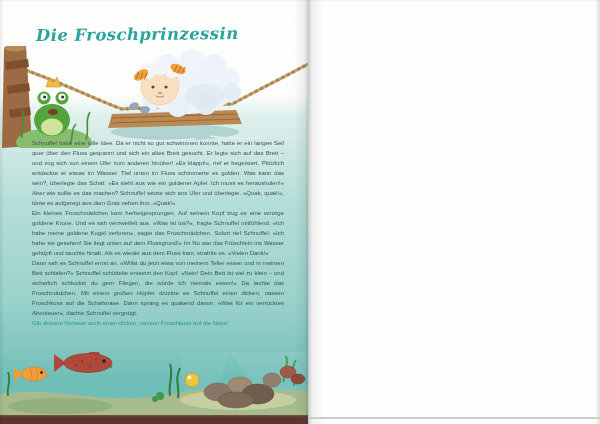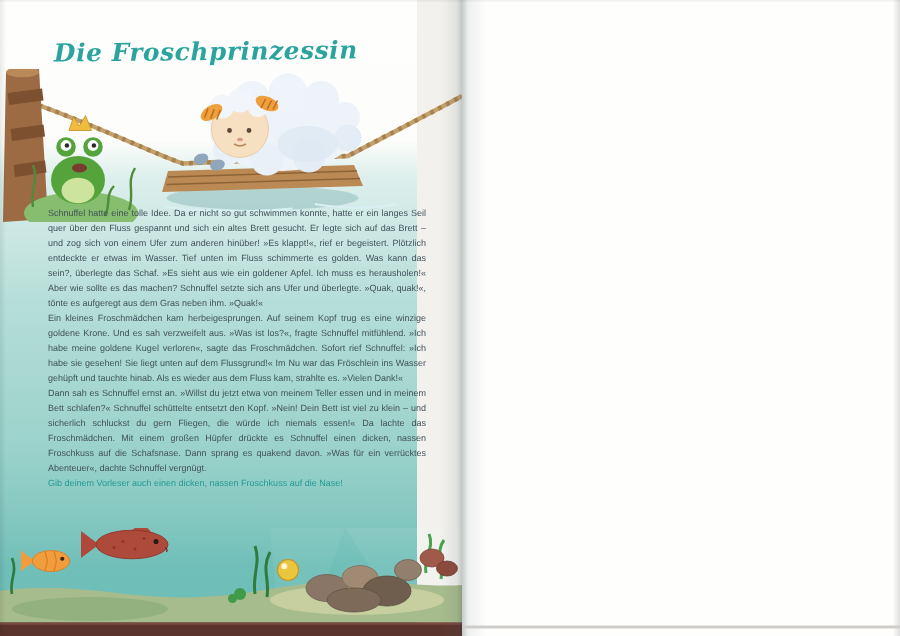--- a/index.html
+++ b/index.html
@@ -1,19 +1,19 @@
 <!DOCTYPE html>
 <html><head>
 <meta charset="utf-8">
 <style>
   html,body{margin:0;padding:0;background:#e9e7e3;}
   .book{position:relative;width:600px;height:424px;background:#f2f1ee;overflow:hidden;
         font-family:"Liberation Sans",sans-serif;}
   .page{position:absolute;top:0;height:424px;}
-  .page-left{left:0;width:278px;
+  .page-left{left:0;width:308px;
     background:linear-gradient(180deg,#fefefd 0px,#fdfdfb 94px,#ddefec 118px,#b6ded8 200px,
                #9ad2cb 300px,#80c6bf 352px,#6fbeb8 380px,#6fbeb8 424px);}
   .page-right{left:308px;width:292px;background:#fefefd;}
   .title{position:absolute;font-family:"DejaVu Serif",serif;font-style:italic;font-weight:bold;
          color:#2ba49e;font-size:16.5px;letter-spacing:.4px;white-space:nowrap;}
   .title-left{left:36px;top:25px;transform:rotate(-.6deg);}
   .body-text{position:absolute;font-size:6px;text-align:justify;}
   .lp-text{left:32px;top:138px;width:252px;line-height:10px;color:#42525a;}
   .lp-text p{margin:0;}
   .cta{color:#259a92;margin-top:1px;text-align:left;}

